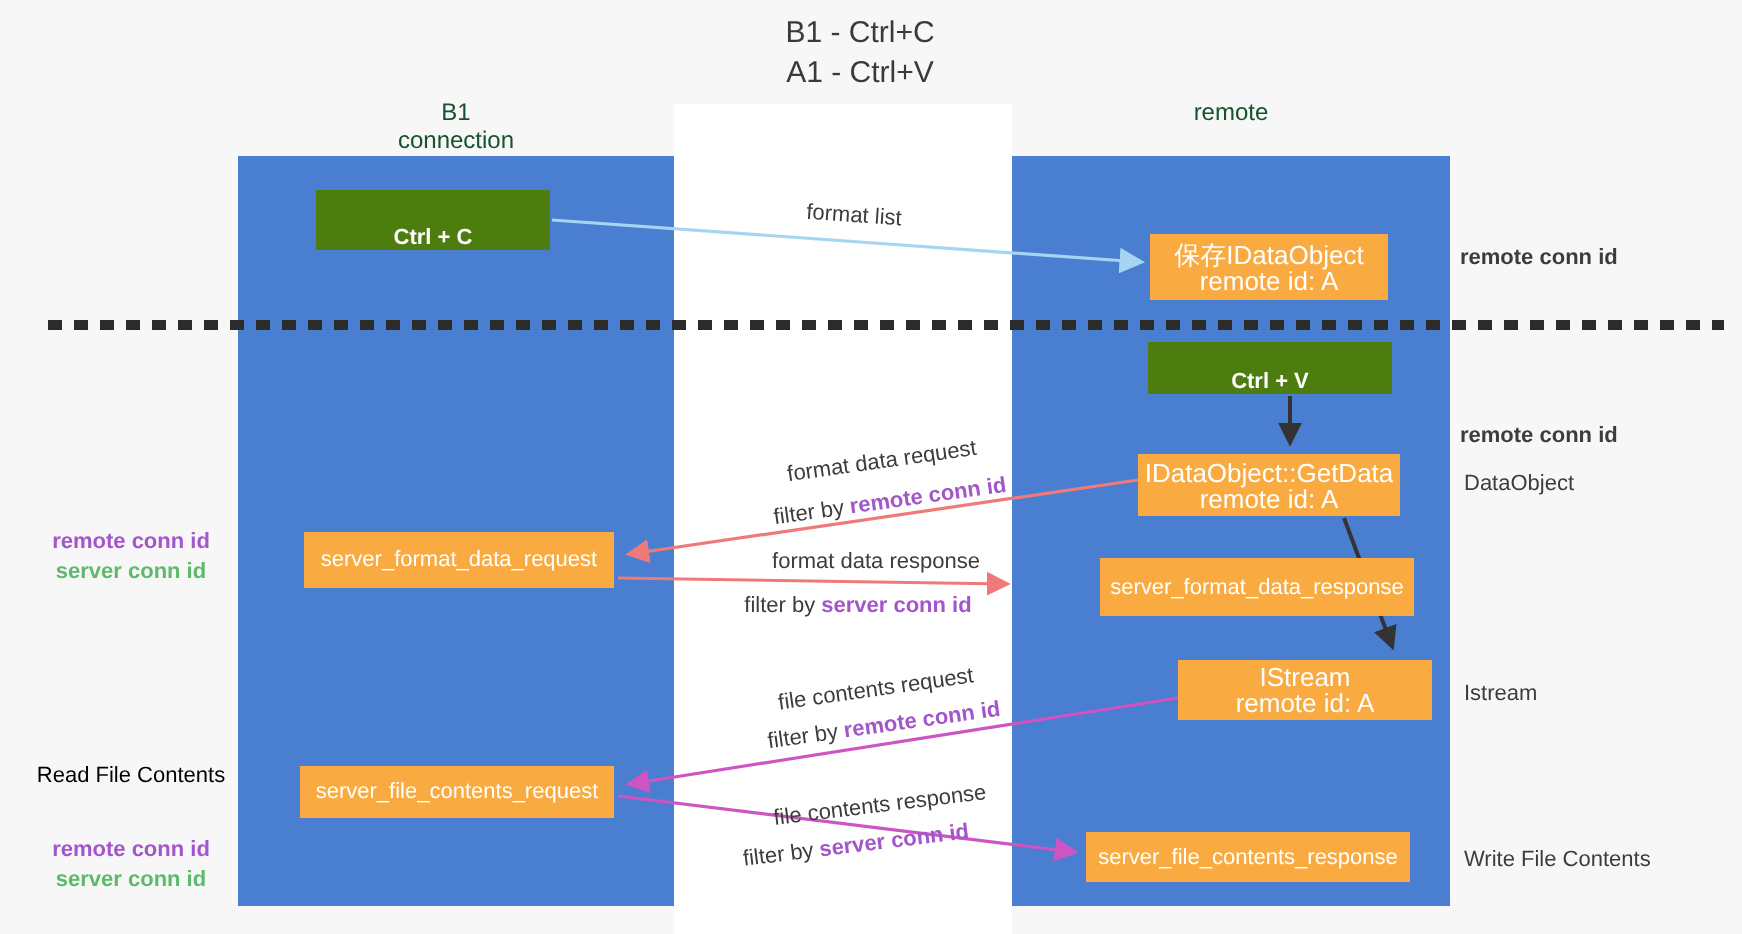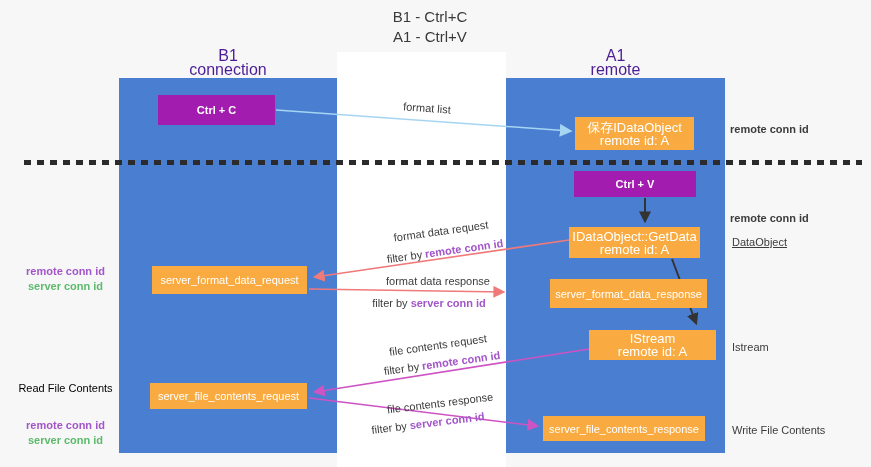--- a/index.html
+++ b/index.html
@@ -1,32 +1,32 @@
 <!DOCTYPE html>
 <html><head>
 <meta charset="utf-8">
 <style>
   html,body{margin:0;padding:0;background:#f7f7f8;font-family:"Liberation Sans",sans-serif;}
   #stage{position:relative;width:871px;height:467px;background:#f7f7f8;overflow:hidden;}
   .midband{position:absolute;left:337px;top:52px;width:169px;height:415px;background:#ffffff;}
   .title{position:absolute;left:280px;width:300px;text-align:center;font-size:15px;color:#3a3a3a;white-space:nowrap;}
   .t1{top:8px;} .t2{top:28px;}
-  .colhdr{position:absolute;top:49px;text-align:center;font-size:16px;color:#4c1d95;line-height:14px;}
+  .colhdr{position:absolute;top:49px;text-align:center;font-size:12px;color:#14532d;line-height:14px;}
   .colhdr.left{left:119px;width:218px;}
   .colhdr.right{left:506px;width:219px;}
   .lane{position:absolute;top:78px;height:375px;background:#4a7ed1;}
   .lane.left{left:119px;width:218px;}
   .lane.right{left:506px;width:219px;}
   .dashline{position:absolute;left:24px;top:160px;width:838px;height:5px;
     background:repeating-linear-gradient(90deg,#2b2b2b 0 7px,transparent 7px 13px);z-index:5;}
   svg.arrows{position:absolute;left:0;top:0;z-index:6;pointer-events:none;}
   .node{position:absolute;display:flex;flex-direction:column;align-items:center;justify-content:center;
     color:#fff;text-align:center;z-index:7;white-space:nowrap;}
   .node.orange{background:#f9ab41;}
-  .node.green{background:#a21caf;font-size:12px;font-weight:600;}
+  .node.green{background:#4d7c0f;font-size:12px;font-weight:600;justify-content:flex-end;}
   .node .l1,.node .l2{font-size:13px;line-height:13px;}
   .node.single{font-size:11px;}
   .albl{position:absolute;z-index:8;font-size:11px;color:#3c3c3c;white-space:nowrap;
     transform:translate(-50%,-50%);}
   .rot8{transform:translate(-50%,-50%) rotate(-8deg);}
   .rot7{transform:translate(-50%,-50%) rotate(-7deg);}
   .rot4{transform:translate(-50%,-50%) rotate(4deg);}
   .purple{color:#a356c9;font-weight:bold;}
   .greent{color:#5dba6b;font-weight:bold;}
   .filter-prefix{margin-right:3px;}
@@ -50,21 +50,20 @@
   <div class="midband"></div>
 
   <div class="title t1">B1 - Ctrl+C</div>
   <div class="title t2">A1 - Ctrl+V</div>
 
   <div class="colhdr left">
     <div>B1</div>
     <div>connection</div>
   </div>
   <div class="colhdr right">
-    <div>A1</div>
     <div>remote</div>
   </div>
 
   <div class="lane left"></div>
   <div class="lane right"></div>
 
   <div class="dashline"></div>
 
   <svg class="arrows" width="871" height="467">
     <defs>
@@ -146,21 +145,21 @@
     <span class="filter-prefix">filter by</span><span class="purple">remote conn id</span>
   </div>
 
   <div class="albl rot7 lbl-fcresp">file contents response</div>
   <div class="albl rot7 lbl-fcresp-f">
     <span class="filter-prefix">filter by</span><span class="purple">server conn id</span>
   </div>
 
   <div class="sidelbl purple" style="left:730px;top:123px;">remote conn id</div>
   <div class="sidelbl purple" style="left:730px;top:212px;">remote conn id</div>
-  <div class="sidelbl" style="left:732px;top:236px;text-decoration:underline;">DataObject</div>
+  <div class="sidelbl" style="left:732px;top:236px;">DataObject</div>
   <div class="sidelbl" style="left:732px;top:341px;">Istream</div>
   <div class="sidelbl" style="left:732px;top:424px;">Write File Contents</div>
 
   <div class="leftblock" style="top:264px;">
     <div class="purple">remote conn id</div>
     <div class="greent">server conn id</div>
   </div>
   <div class="leftblock" style="top:381px;">
     <div style="margin-bottom:22px;">Read File Contents</div>
     <div class="purple">remote conn id</div>

